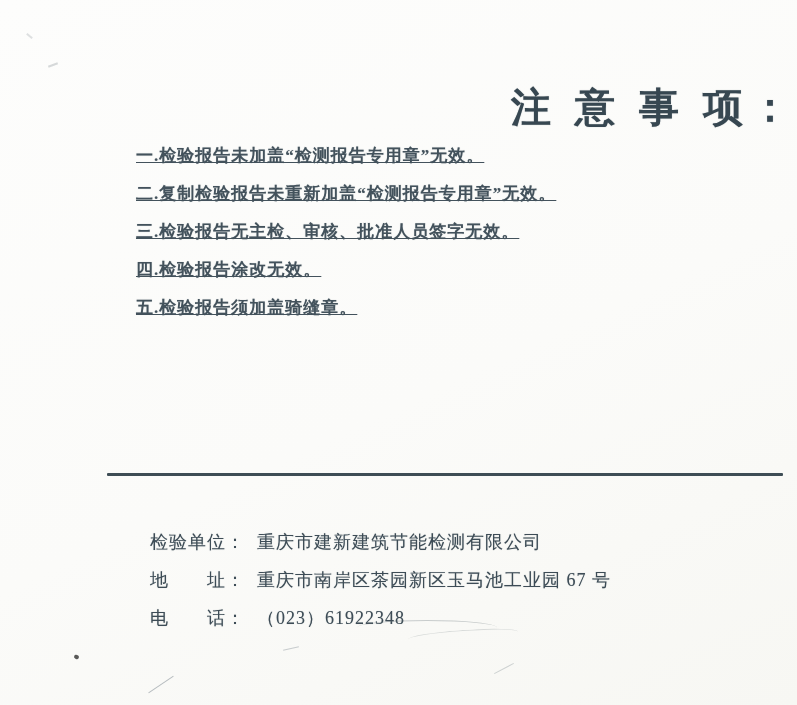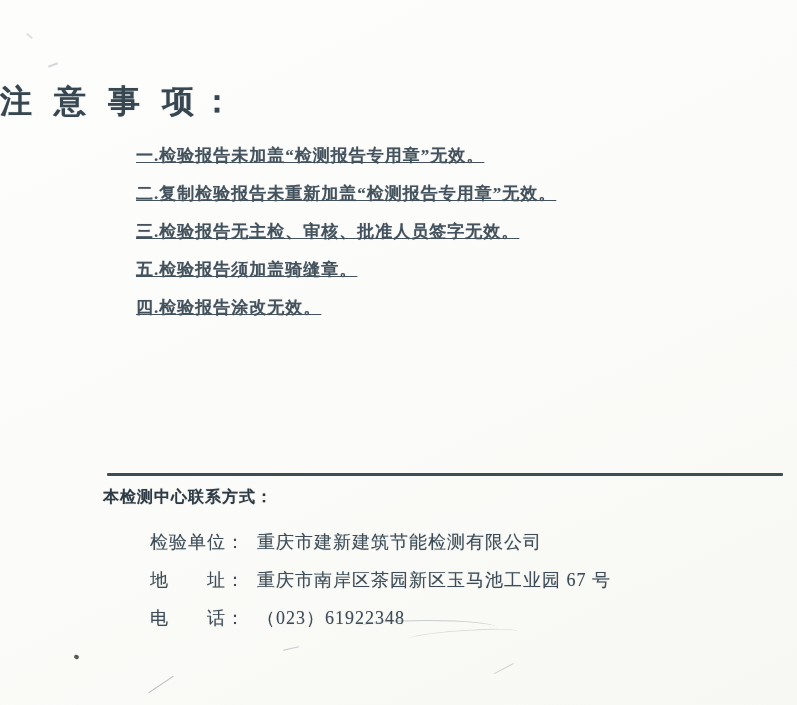--- a/index.html
+++ b/index.html
@@ -12,22 +12,22 @@
     overflow: hidden;
     background: linear-gradient(155deg, #fdfdfc 0%, #fbfbf9 55%, #f7f7f3 100%);
     font-family: "Liberation Serif", "DejaVu Serif", serif;
     color: #42525c;
   }
   .title {
     position: absolute;
     top: 80px;
     left: 0;
     width: 100%;
-    text-align: left;
-    font-size: 32px;
+    text-align: right;
+    font-size: 40px;
     font-weight: bold;
     letter-spacing: 7px;
     color: #374751;
     text-shadow: 0 0 1px rgba(55,71,81,0.45);
   }
   .notes {
     position: absolute;
     top: 139px;
     left: 100px;
     width: 645px;
@@ -124,27 +124,26 @@
 <body>
 
 <div class="page">
 
   <div class="title">注 意 事 项：</div>
 
   <div class="notes">
     <p>一.检验报告未加盖“检测报告专用章”无效。</p>
     <p>二.复制检验报告未重新加盖“检测报告专用章”无效。</p>
     <p>三.检验报告无主检、审核、批准人员签字无效。</p>
+    <p>四.检验报告涂改无效。</p>
     <p>五.检验报告须加盖骑缝章。</p>
-    <p>四.检验报告涂改无效。</p>
   </div>
 
   <div class="divider"></div>
 
-  <div class="contact-heading">本检测中心联系方式：</div>
 
   <div class="contact-rows">
     <div class="contact-row">
       <span class="label">检验单位：</span>
       <span class="value">重庆市建新建筑节能检测有限公司</span>
     </div>
     <div class="contact-row">
       <span class="label">地　　址：</span>
       <span class="value">重庆市南岸区茶园新区玉马池工业园 67 号</span>
     </div>

